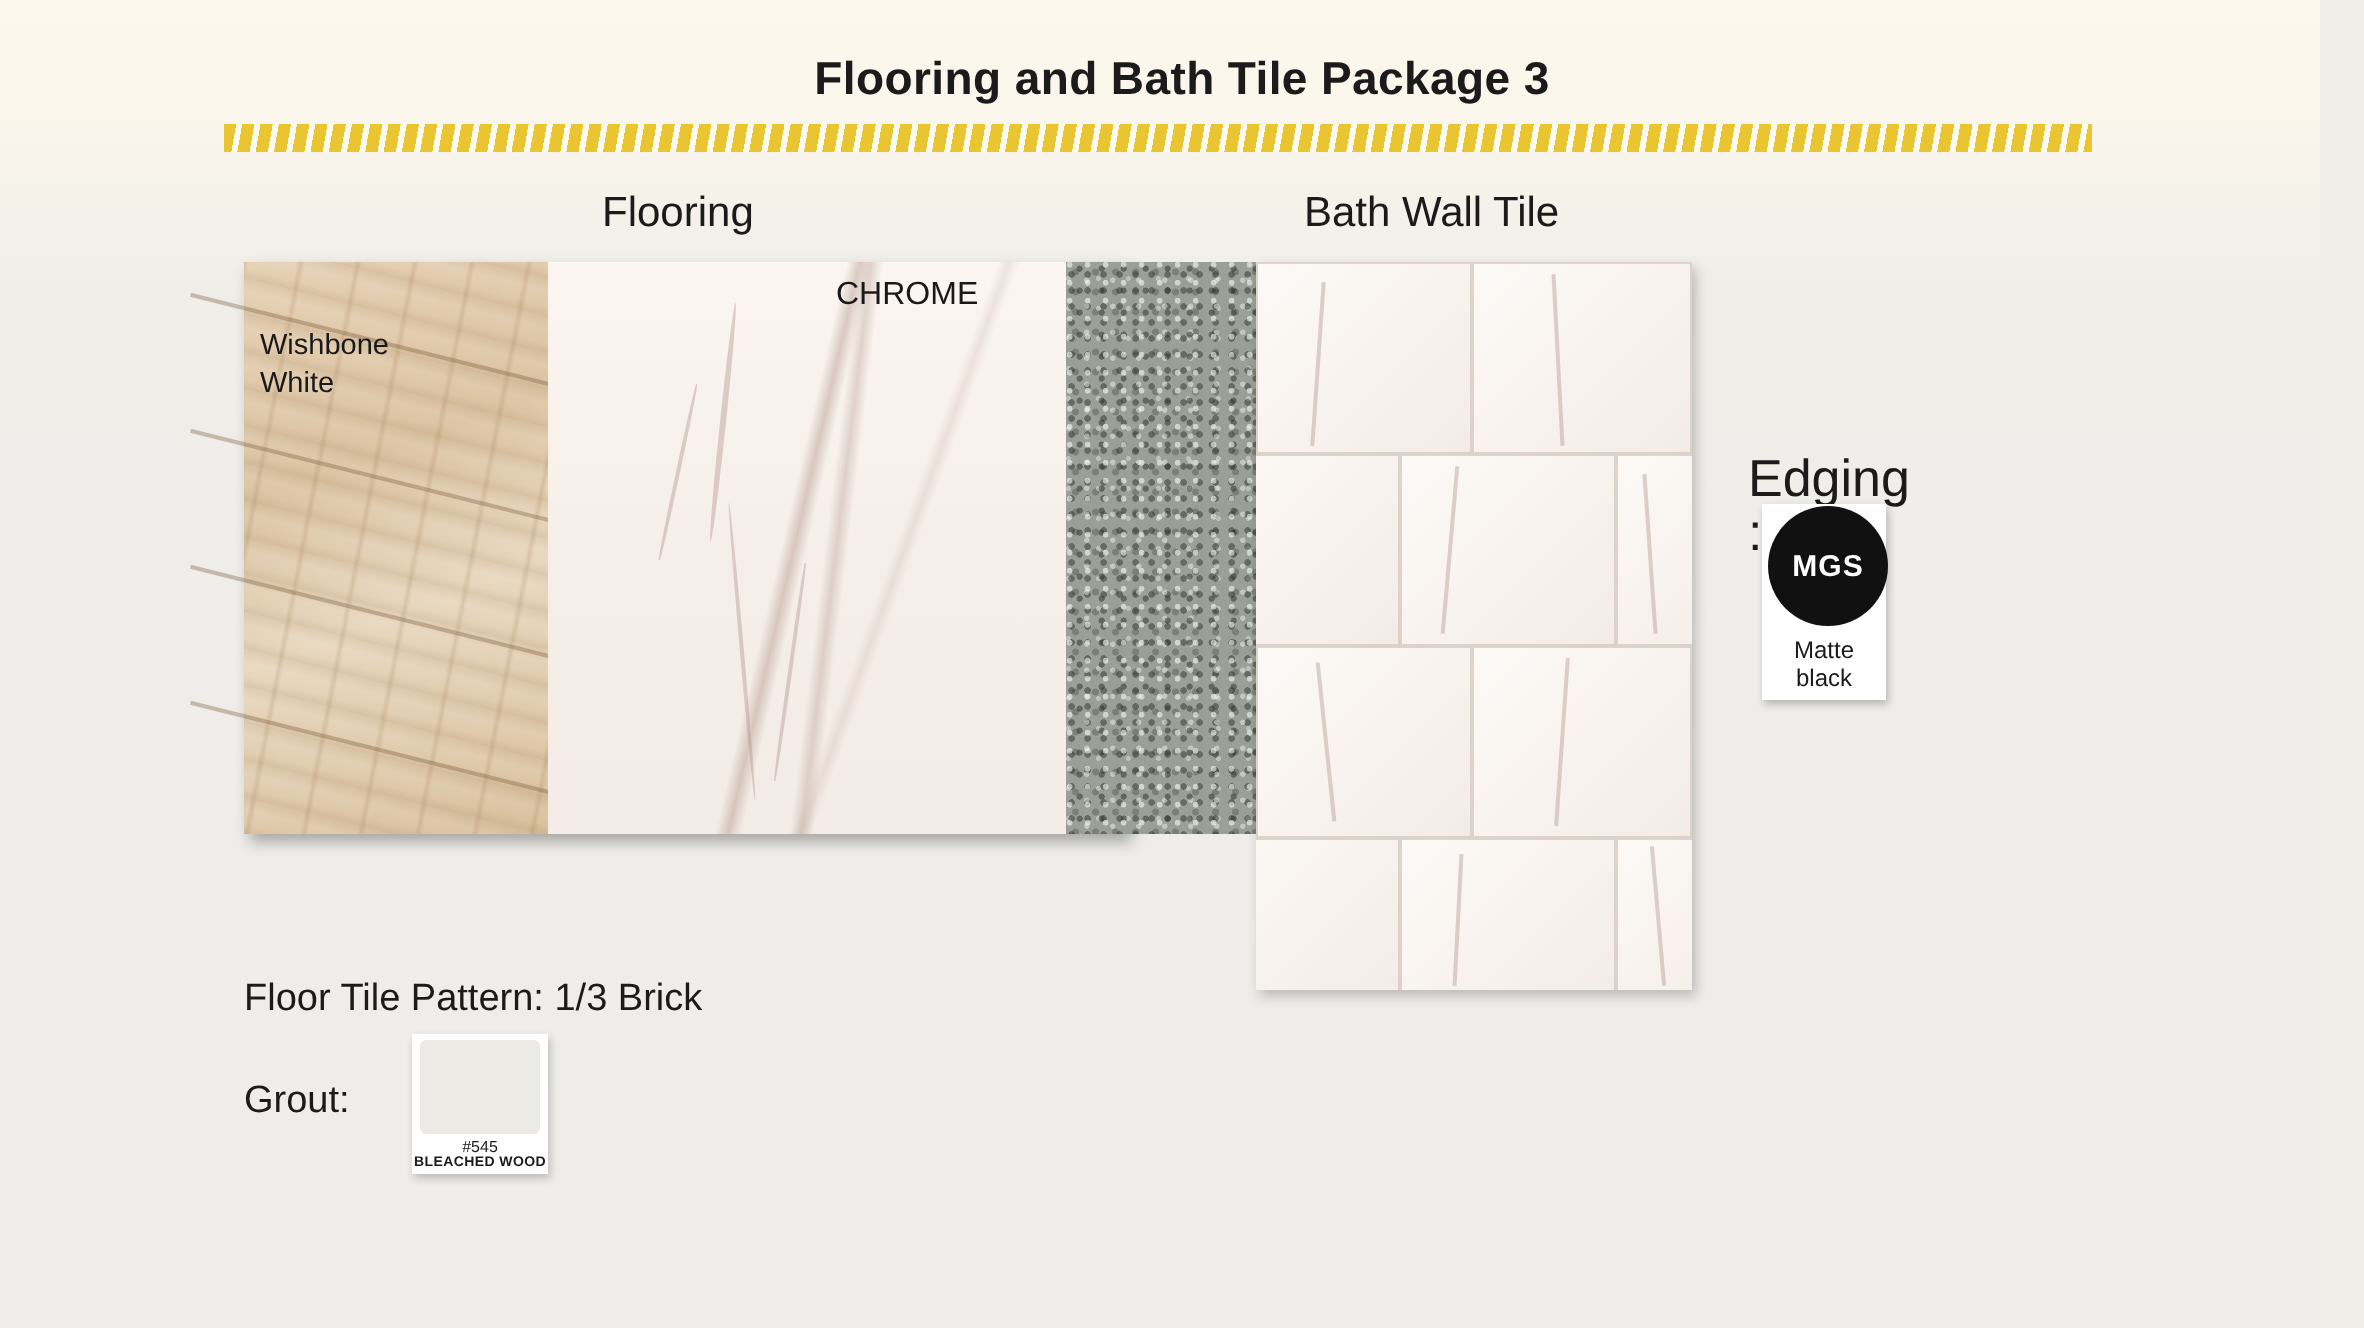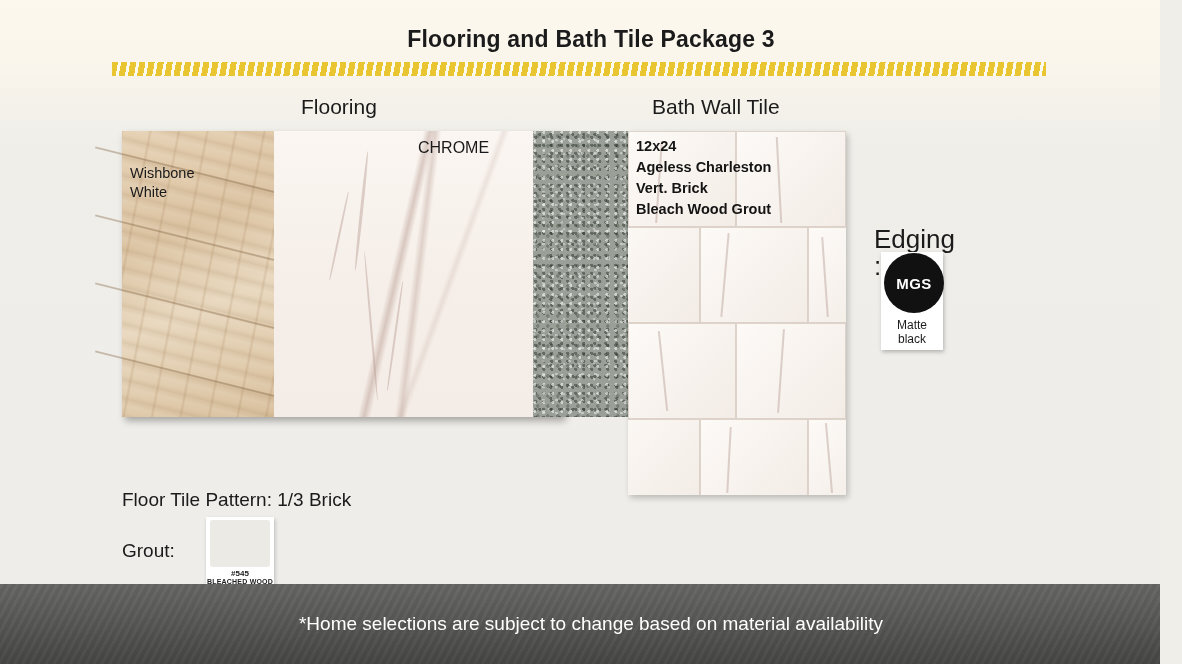--- a/index.html
+++ b/index.html
@@ -250,21 +250,21 @@
     background: #eceae4;
     border-radius: 3px;
   }
   #grout-chip .chip-code {
     position: absolute;
     left: 0;
     top: 52px;
     width: 68px;
     text-align: center;
     font-size: 8px;
-    font-weight: bold;
+    font-weight: normal;
     color: #1b1b1b;
   }
   #grout-chip .chip-name {
     position: absolute;
     left: 0;
     top: 61px;
     width: 68px;
     text-align: center;
     font-size: 7px;
     font-weight: bold;
@@ -337,37 +337,30 @@
     <div class="bt" style="left:180px; top:288px; width:70px;  height:80px;"></div>
     <div class="bvein" style="left:30px;  top:10px;  width:2px; height:82px; transform:rotate(4deg);"></div>
     <div class="bvein" style="left:150px; top:6px;   width:2px; height:86px; transform:rotate(-3deg);"></div>
     <div class="bvein" style="left:96px;  top:102px; width:2px; height:84px; transform:rotate(5deg);"></div>
     <div class="bvein" style="left:196px; top:106px; width:1.5px; height:80px; transform:rotate(-4deg);"></div>
     <div class="bvein" style="left:34px;  top:200px; width:2px; height:80px; transform:rotate(-6deg);"></div>
     <div class="bvein" style="left:152px; top:198px; width:2px; height:84px; transform:rotate(4deg);"></div>
     <div class="bvein" style="left:100px; top:296px; width:2px; height:66px; transform:rotate(3deg);"></div>
     <div class="bvein" style="left:200px; top:292px; width:1.5px; height:70px; transform:rotate(-5deg);"></div>
   </div>
-  <div id="bath-label">12x24
-Ageless Charleston
-Vert. Brick
-Bleach Wood Grout</div>
 
   <div id="edging-head">Edging
 :</div>
   <div id="edging-card"></div>
   <div id="mgs-disc">MGS</div>
   <div id="edging-caption">Matte
 black</div>
 
   <div id="pattern-text">Floor Tile Pattern: 1/3 Brick</div>
   <div id="grout-label">Grout:</div>
   <div id="grout-chip">
     <div class="chip-color"></div>
     <div class="chip-code">#545</div>
     <div class="chip-name">BLEACHED WOOD</div>
   </div>
 
-  <div id="footer">
-    <div id="footer-text">*Home selections are subject to change based on material availability</div>
-  </div>
 
 </div>
 
 </body></html>

